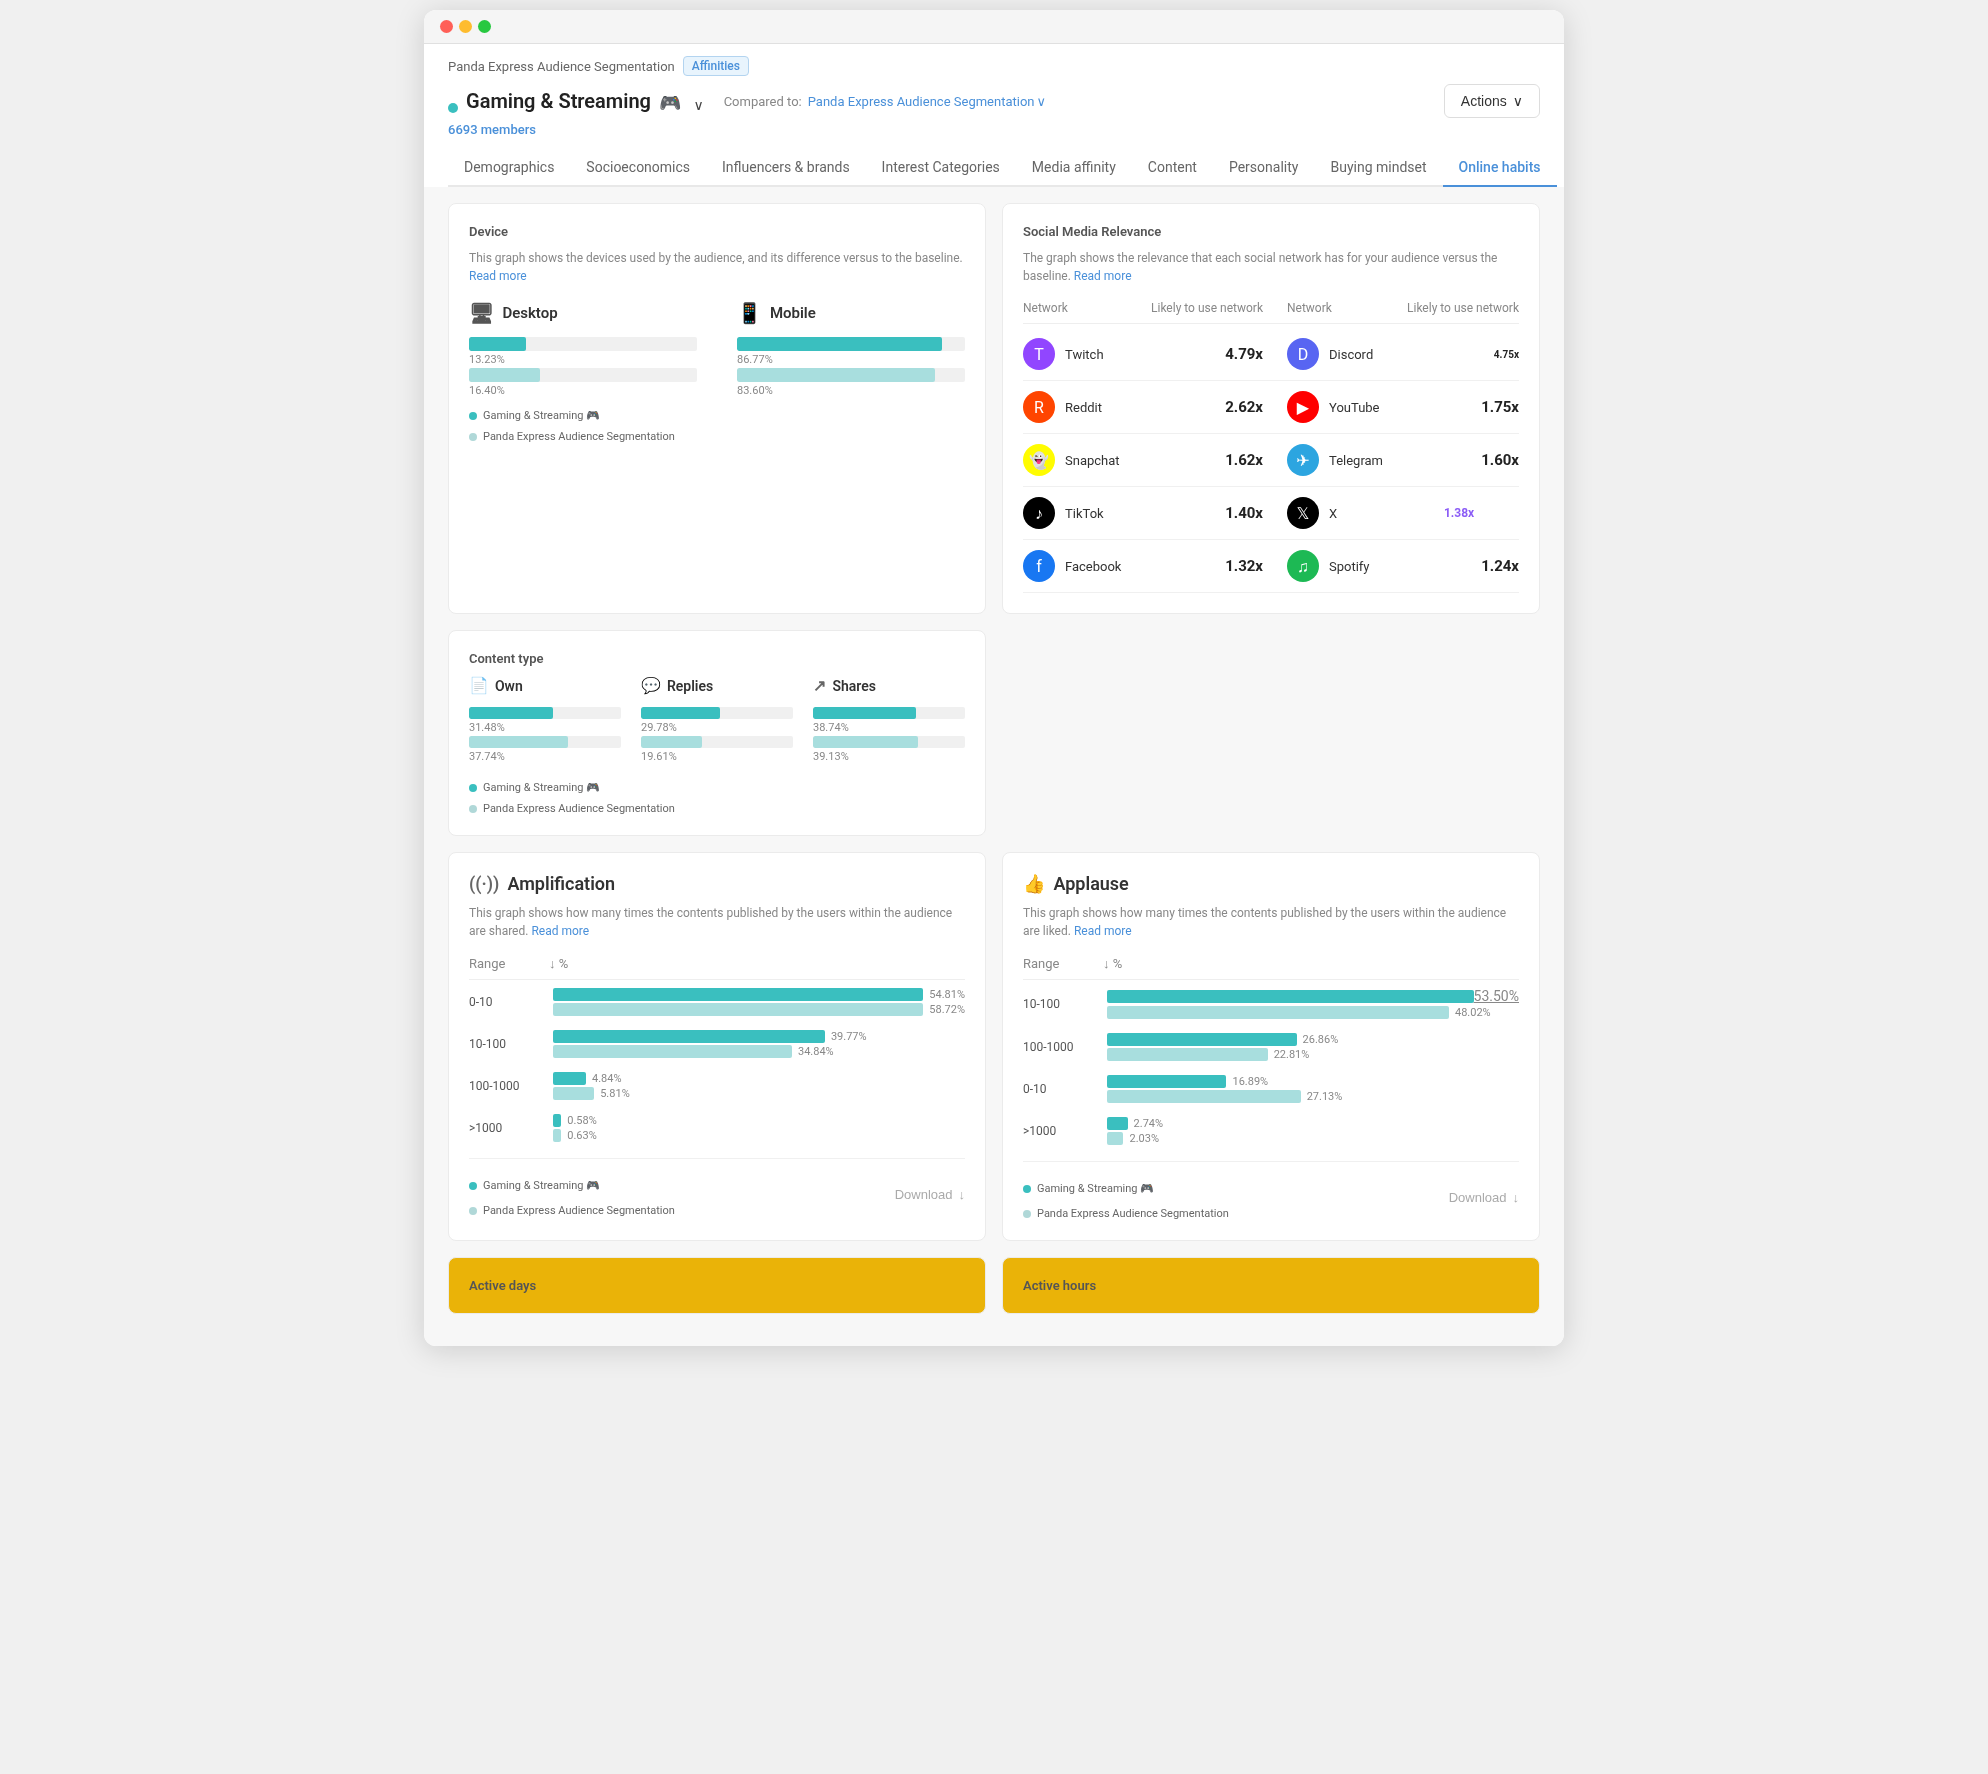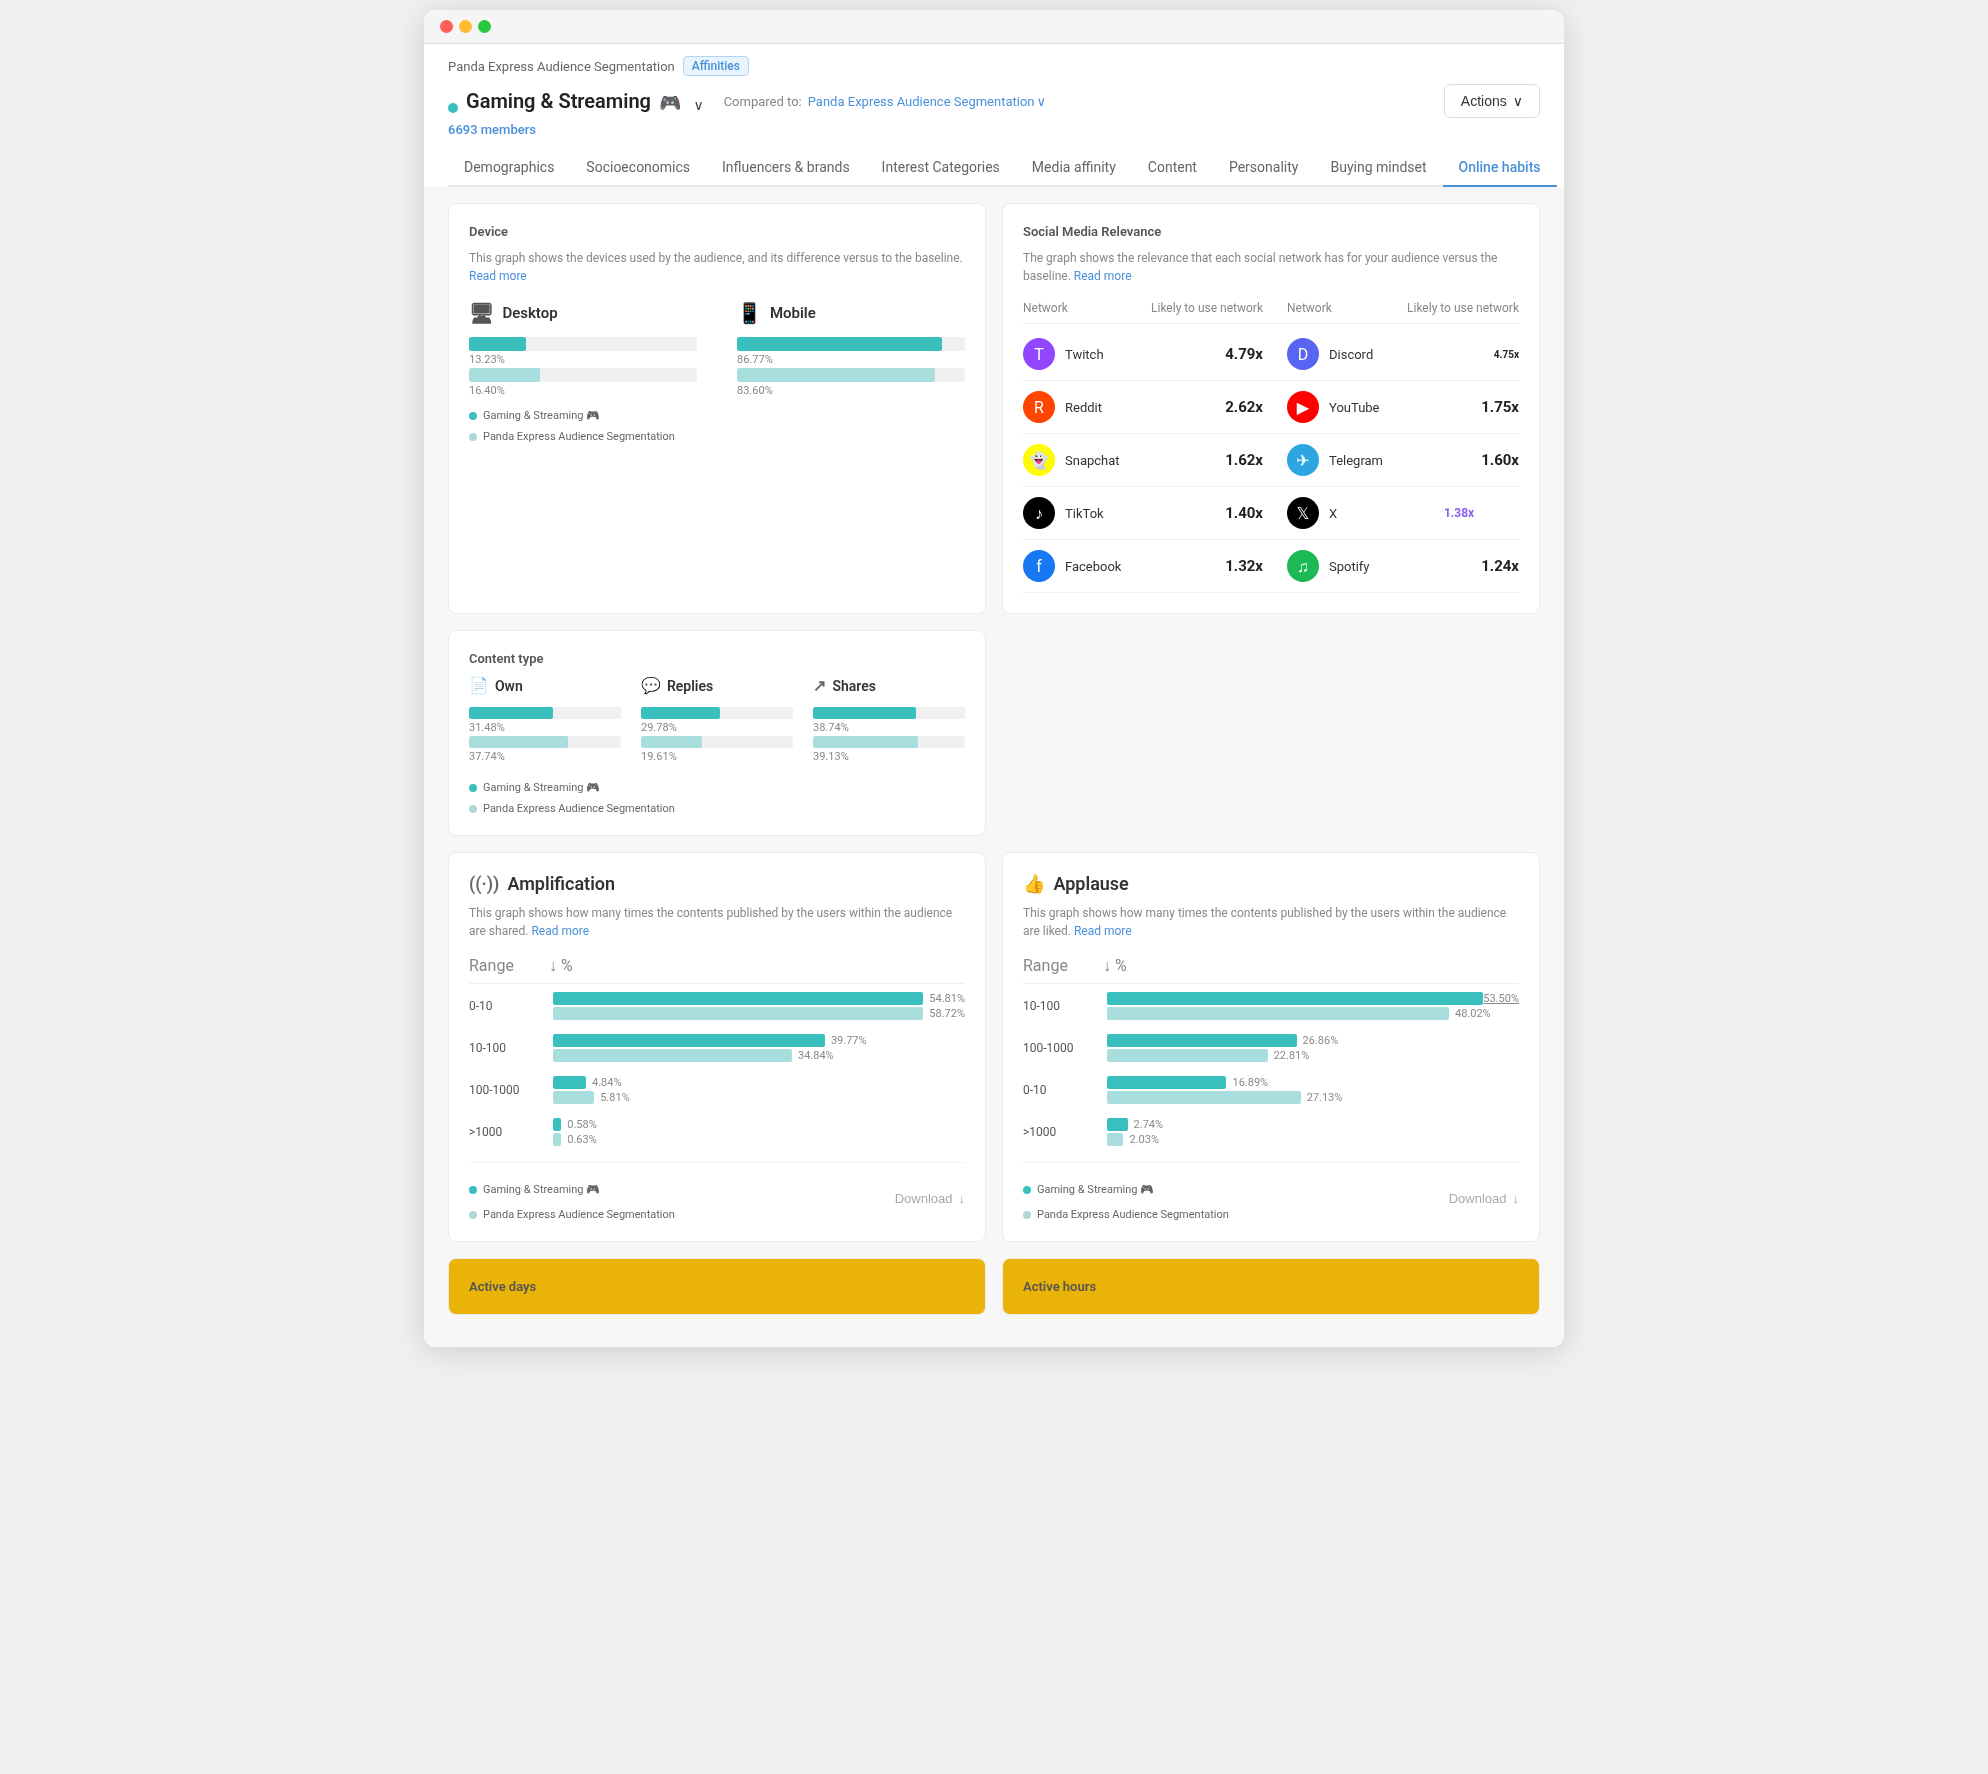--- a/index.html
+++ b/index.html
@@ -285,21 +285,21 @@
     .amp-icon { color: #666; font-size: 18px; }
     .amp-desc {
       font-size: 12px;
       color: #888;
       margin-bottom: 16px;
       line-height: 1.5;
     }
     .table-header-row {
       display: grid;
       grid-template-columns: 80px 1fr 60px;
-      font-size: 16px;
+      font-size: 13px;
       color: #888;
       padding-bottom: 8px;
       border-bottom: 1px solid #eee;
       margin-bottom: 8px;
       align-items: center;
     }
     .card-footer {
       display: flex;
       align-items: center;
       justify-content: space-between;
@@ -700,21 +700,21 @@
             <span>%</span>
           </span>
           <span></span>
         </div>
         <div id="applause-rows">
             <div style="display: grid; grid-template-columns: 80px 1fr; margin-bottom: 14px; align-items: center; gap: 4px;">
               <div style="font-size: 12px; color: rgb(85, 85, 85);">10-100</div>
               <div>
                 <div style="display: flex; align-items: center; margin-bottom: 2px;">
                   <div style="height: 13px; border-radius: 2px; background: rgb(58, 191, 191); width: 92%;"></div>
-                  <span style="font-size: 11px; color: rgb(136, 136, 136); margin-left: 0; text-decoration: underline;">53.50%</span>
+                  <span style="font-size: 14px; color: rgb(136, 136, 136); margin-left: 0; text-decoration: underline;">53.50%</span>
                 </div>
                 <div style="display: flex; align-items: center;">
                   <div style="height: 13px; border-radius: 2px; background: rgb(168, 222, 222); width: 83%;"></div>
                   <span style="font-size: 11px; color: rgb(136, 136, 136); margin-left: 6px;">48.02%</span>
                 </div>
               </div>
             </div>
             <div style="display: grid; grid-template-columns: 80px 1fr; margin-bottom: 14px; align-items: center; gap: 4px;">
               <div style="font-size: 12px; color: rgb(85, 85, 85);">100-1000</div>
               <div>

